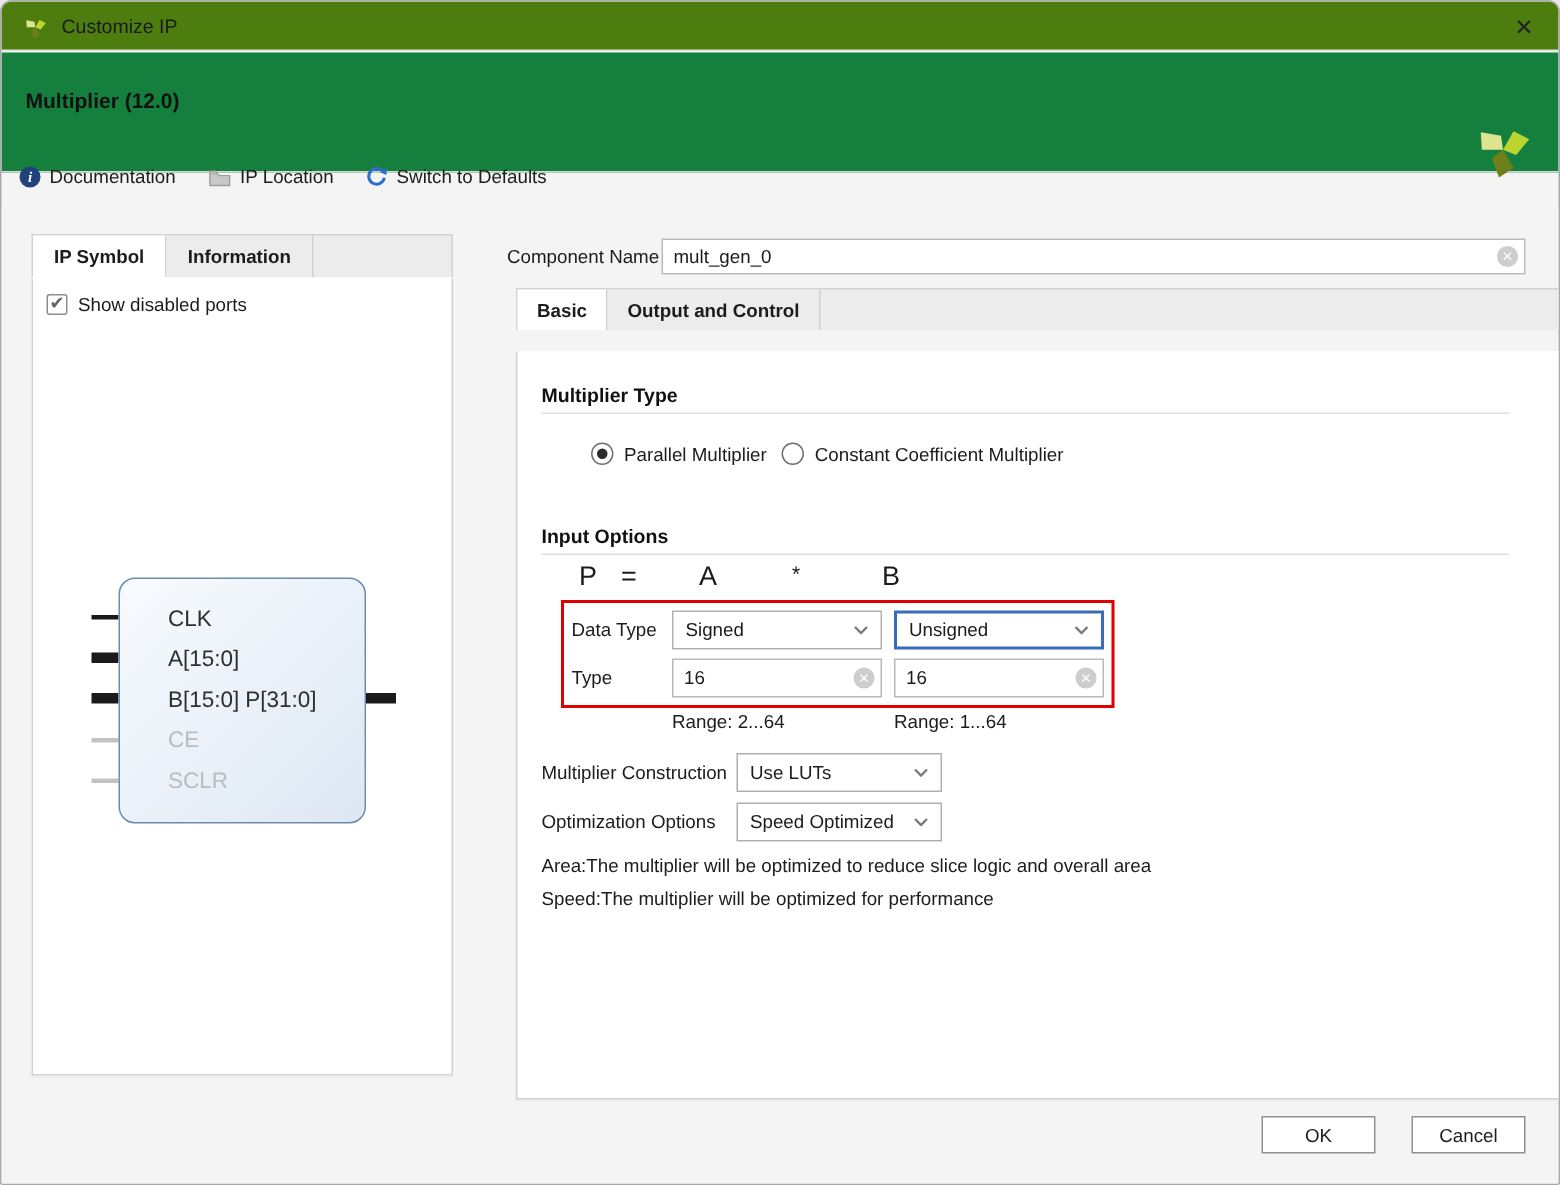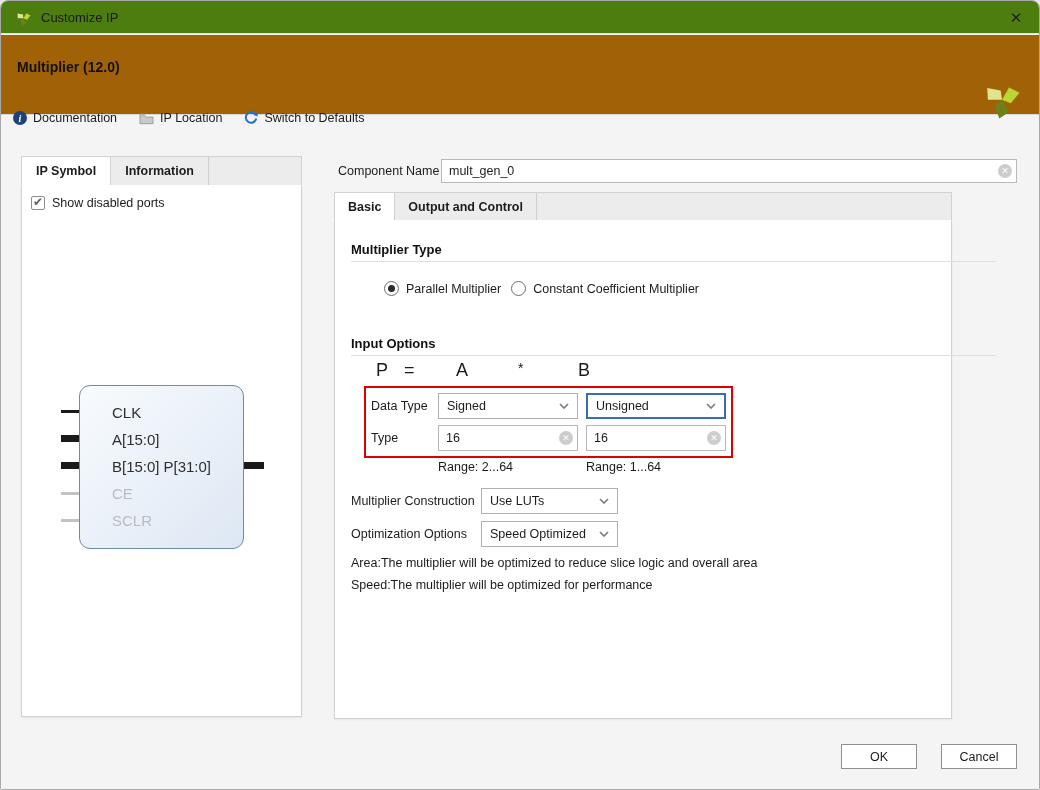--- a/index.html
+++ b/index.html
@@ -8,21 +8,21 @@
             border:1px solid #a9a9a9; border-radius:8px 8px 2px 2px; overflow:hidden; }
 
   
   .titlebar { position:absolute; left:0; top:0; width:100%; height:33px; background:#4d7c0f;
               border-bottom:1px solid #e2e2e2; display:flex; align-items:center; padding-left:14px; }
   .titlebar .title { font-size:13px; color:#1a1a1a; margin-left:9px; }
   .close-btn { position:absolute; right:10px; top:4px; width:26px; height:26px; display:flex;
                align-items:center; justify-content:center; font-size:15px; color:#222; cursor:pointer; }
 
   
-  .header { position:absolute; left:0; top:34px; width:100%; height:80px; background:#a16207;
+  .header { position:absolute; left:0; top:34px; width:100%; height:80px; background:#15803d;
             border-bottom:1px solid #d8d8d8;padding-left:36px; }
   .header-title { position:absolute; left:16px; top:24px; font-size:14px; font-weight:bold; color:#111; }
   .big-logo { position:absolute; right:16px; top:42px; }
   .toolbar { position:absolute; left:12px; top:76px; display:flex; align-items:center; gap:22px; }
   .tool-item { display:flex; align-items:center; gap:6px; font-size:12.5px; color:#1c1c1c; cursor:pointer; }
   .info-icon { width:14px; height:14px; border-radius:50%; background:#20427b; color:#fff;
                font:italic bold 10px "Liberation Serif", serif; display:flex; align-items:center; justify-content:center; }
 
   
   .content { position:absolute; left:0; top:136px; width:100%; height:654px; background:#f4f4f5; }
@@ -54,27 +54,27 @@
   
   .comp-label { position:absolute; left:337px; top:27px; font-size:12.5px; color:#1c1c1c; }
   .comp-input-wrap { position:absolute; left:440px; top:22px; width:576px; height:24px; }
   .text-input { width:100%; height:100%; border:1px solid #b9b9b9; background:#fff; font-size:12.5px;
                 color:#1c1c1c; padding:0 22px 0 7px; font-family:"Liberation Sans", sans-serif; }
   .clear-icon { position:absolute; right:5px; top:50%; transform:translateY(-50%); width:14px; height:14px;
                 border-radius:50%; background:#cdcdcd; color:#fff; font-size:9px; line-height:14px;
                 text-align:center; cursor:pointer; }
 
   
-  .config-panel { position:absolute; left:333px; top:55px; width:618px; height:527px; }
+  .config-panel { position:absolute; left:343px; top:55px; width:697px; height:527px; }
   .cfg-tabs { display:flex; height:28px; background:#ececec; border:1px solid #d2d2d2; border-bottom:none; }
   .cfg-tab { padding:0 13px; display:flex; align-items:center; font-size:12.5px; font-weight:bold; color:#1c1c1c;
              border-right:1px solid #cfcfcf; cursor:pointer; background:#ececec; }
   .cfg-tab.active { background:#ffffff; }
   .cfg-body { position:relative; background:#ffffff; border:1px solid #d2d2d2; border-top:1px solid #ffffff;
-              height:499px; box-shadow:0 1px 2px rgba(0,0,0,0.06); }
+              height:499px; box-shadow:0 1px 2px rgba(0,0,0,0.06);margin-top:14px; }
 
   .sec-title { position:absolute; left:16px; font-size:13px; font-weight:bold; color:#111; }
   .sec-rule { position:absolute; left:16px; width:645px; height:1px; background:#e0e0e0; }
 
   .radio-row { position:absolute; left:49px; top:60px; display:flex; align-items:center; gap:10px; }
   .radio-opt { display:flex; align-items:center; gap:7px; cursor:pointer; }
   .radio { width:15px; height:15px; border:1.5px solid #6f6f6f; border-radius:50%; position:relative; background:#fff; }
   .radio.selected::after { content:""; position:absolute; left:3px; top:3px; width:7px; height:7px;
                            border-radius:50%; background:#2b2b2b; }
   .radio-label { font-size:12.5px; color:#1c1c1c; }

